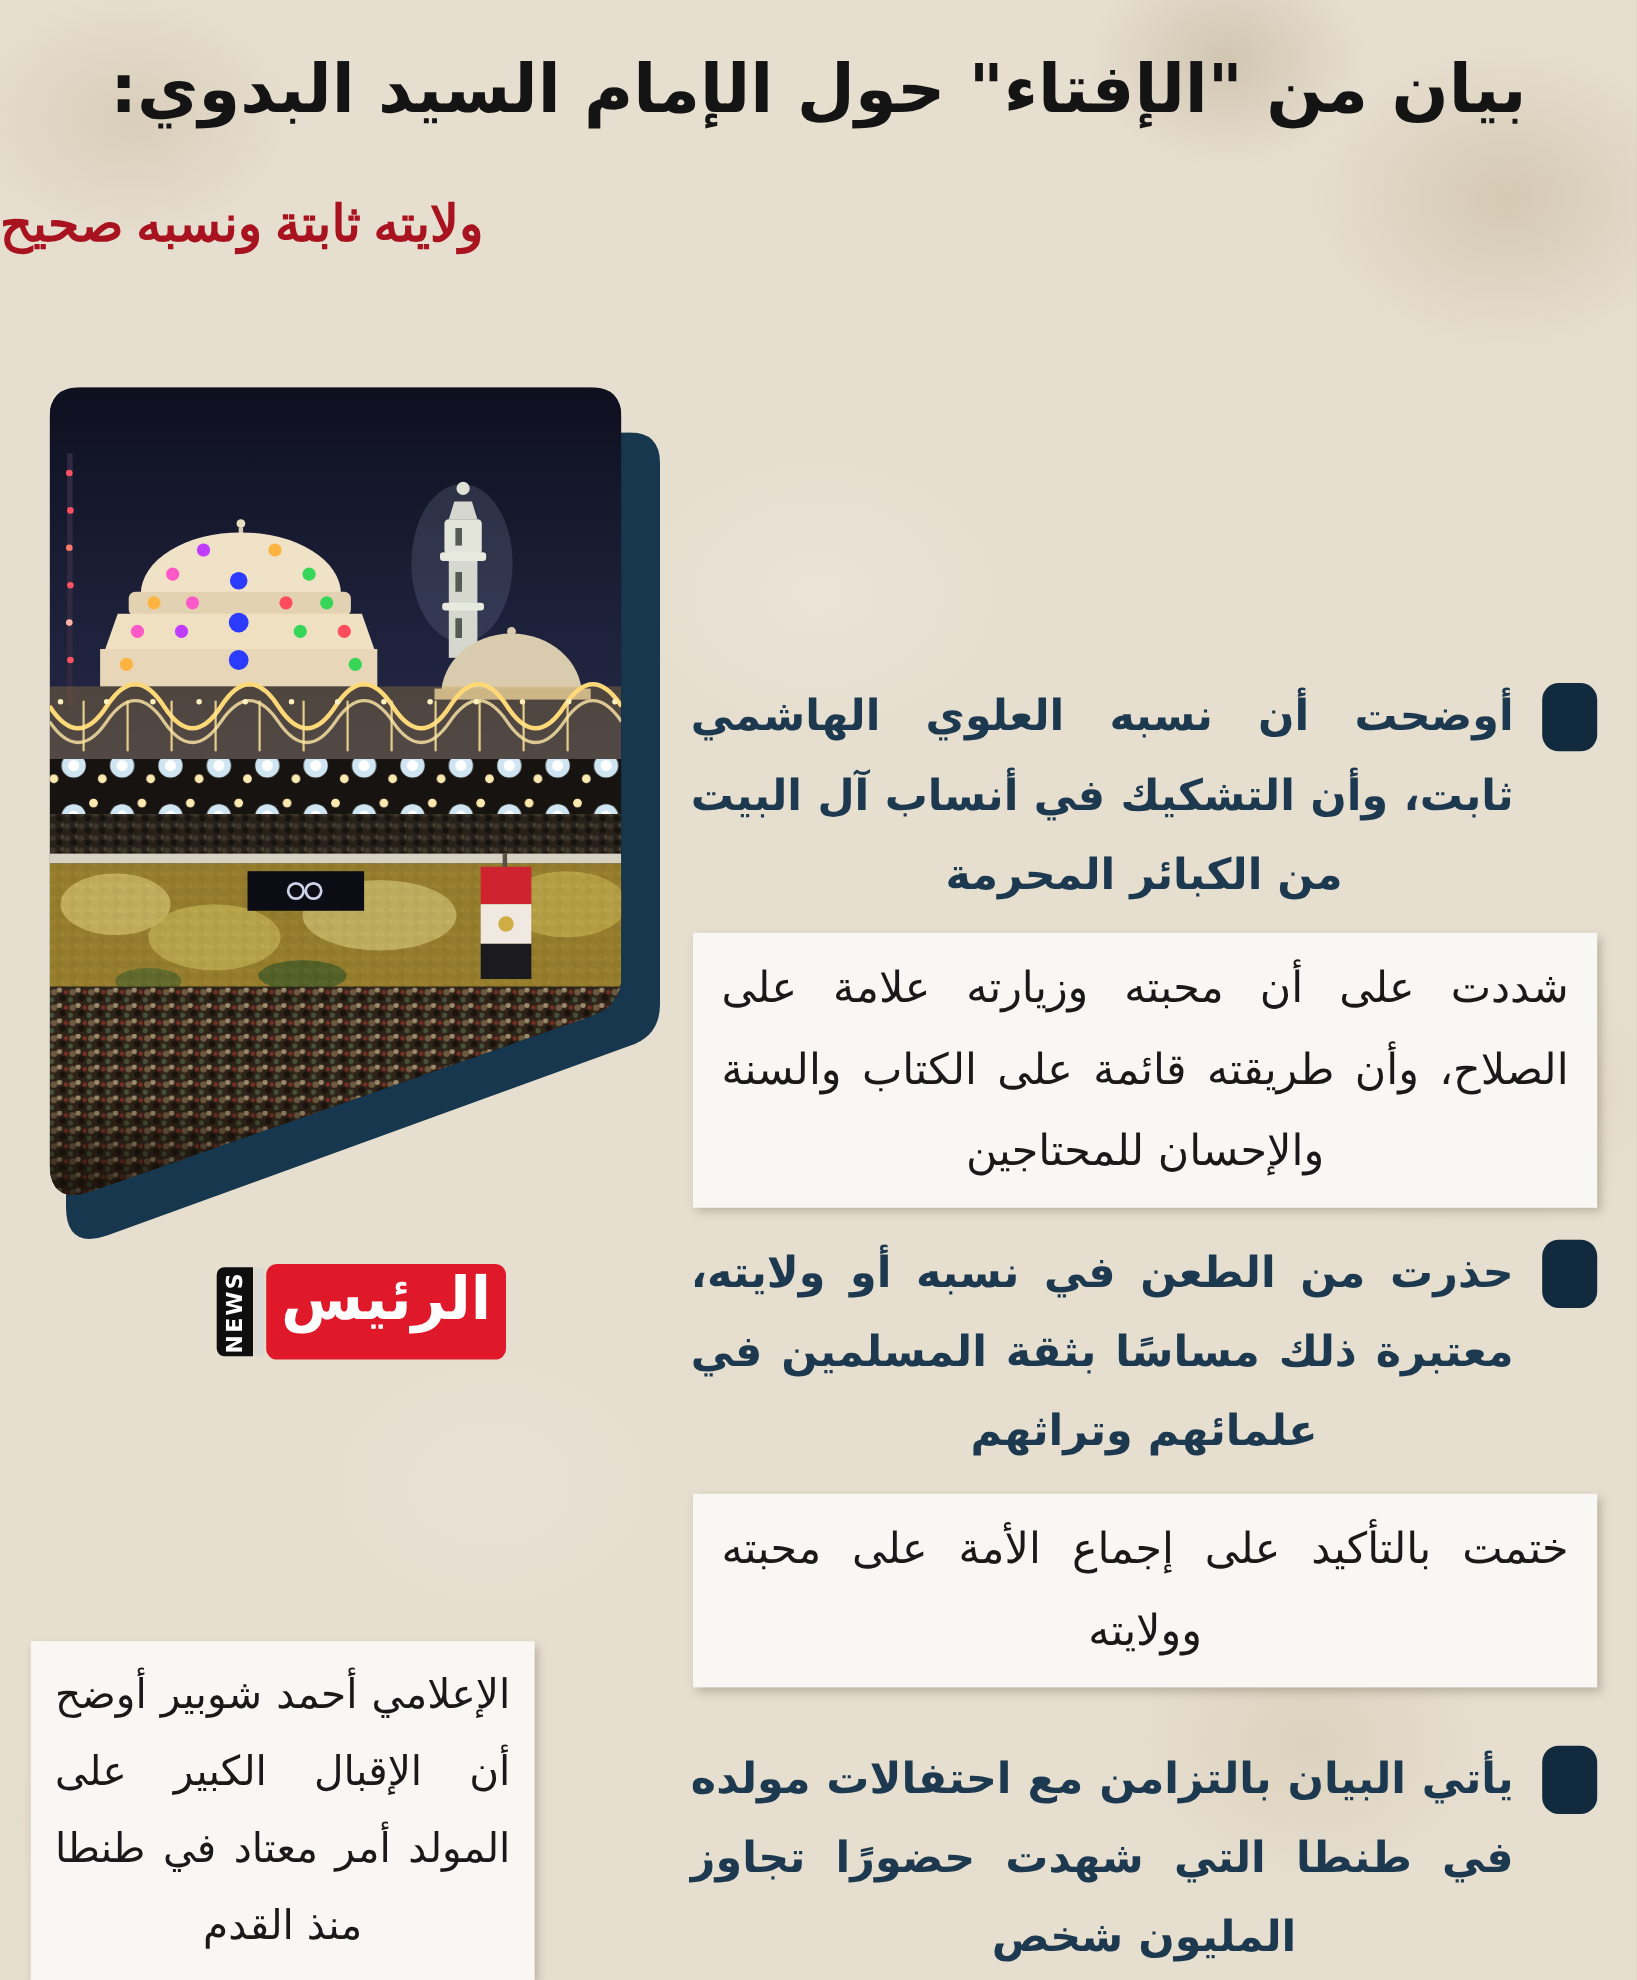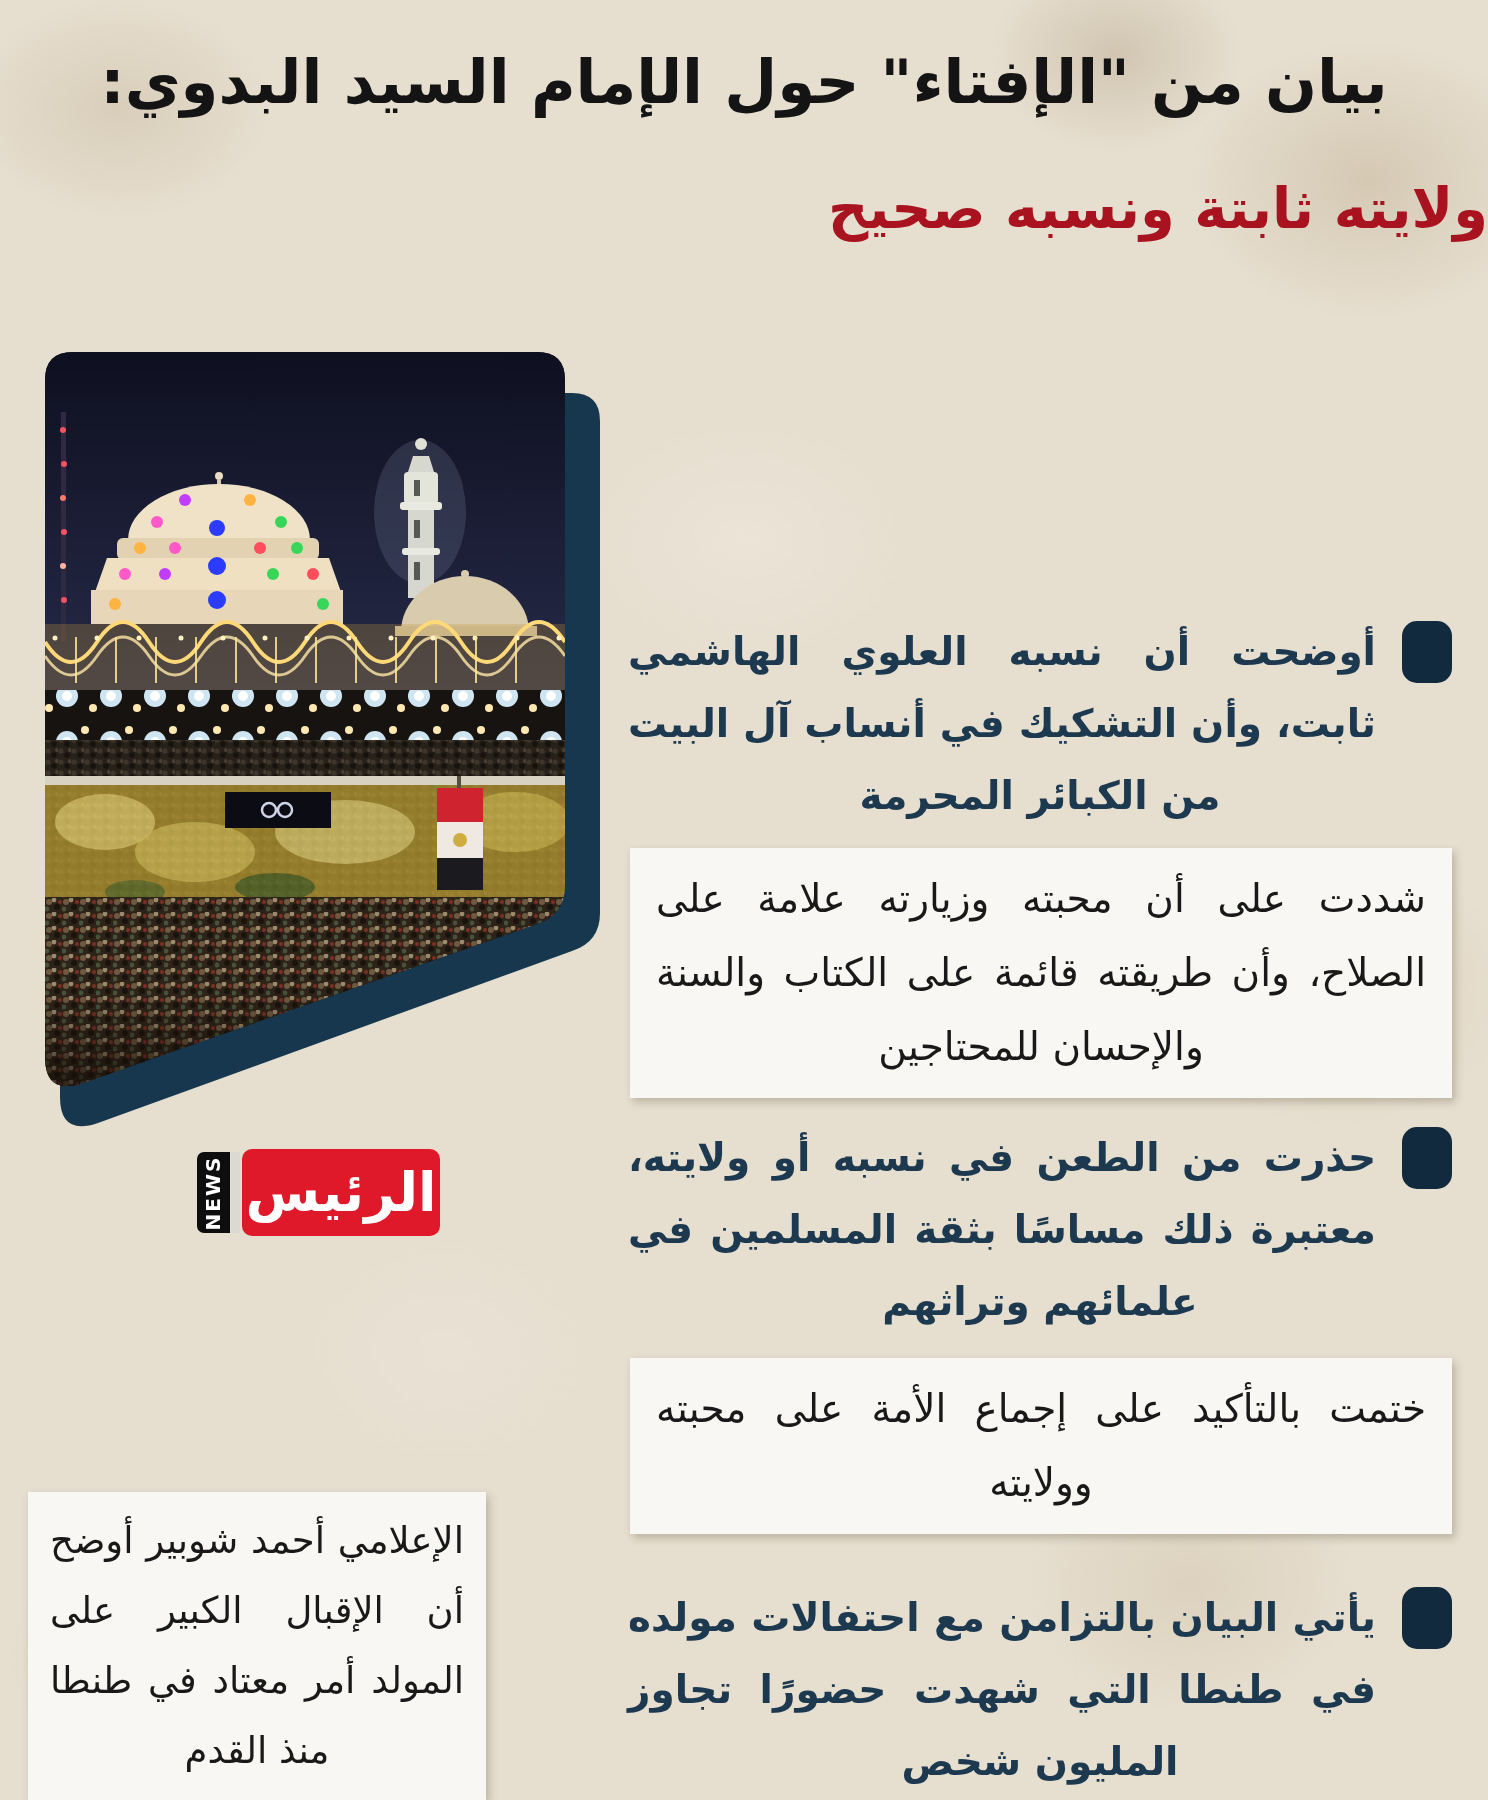--- a/index.html
+++ b/index.html
@@ -20,22 +20,22 @@
       radial-gradient(200px 160px at 10% 92%, rgba(198,184,156,.45), transparent 70%);
   }
   .abs { position:absolute; }
 
   .title {
     top:46px; left:0; right:0; text-align:center;
     font-size:61px; font-weight:bold; color:#141414;
     direction:rtl; white-space:nowrap; letter-spacing:-1px;
   }
   .subtitle {
-    top:176px; left:0; right:0; text-align:right;
-    font-size:56px; font-weight:bold; color:#a8131f; direction:rtl;
+    top:176px; left:0; right:0; text-align:left;
+    font-size:46px; font-weight:bold; color:#a8131f; direction:rtl;font-family:Liberation Serif, serif;
   }
 
   
   .navy-card {
     left:60px; top:393px; width:540px; height:745px; background:#16374d;
     clip-path: path("M 28 0 L 512 0 Q 540 0 540 28 L 540 520 Q 540 549 512 558 L 38 730 Q 0 743 0 704 L 0 28 Q 0 0 28 0 Z");
   }
   .photo-card {
     left:45px; top:352px; width:520px; height:745px; background:#11131f;
     clip-path: path("M 28 0 L 492 0 Q 520 0 520 28 L 520 534 Q 520 563 492 572 L 38 731 Q 0 744 0 705 L 0 28 Q 0 0 28 0 Z");
@@ -46,22 +46,22 @@
   .news-box {
     left:197px; top:1152px; width:33px; height:81px; background:#0e0e0e;
     border-radius:7px 0 0 7px; display:flex; align-items:center; justify-content:center;
   }
   .news-box span {
     transform:rotate(-90deg); color:#ffffff; font-weight:bold;
     font-size:20px; letter-spacing:2px;
   }
   .logo-strip { left:231px; top:1152px; width:9px; height:81px; background:#dcd9d2; }
   .brand-box {
-    left:242px; top:1149px; width:198px; height:87px; background:#e0192a;
-    border-radius:10px; display:flex; align-items:center; justify-content:center;
+    left:242px; top:1149px; width:218px; height:87px; background:#e0192a;
+    border-radius:10px; display:flex; justify-content:center;
   }
   .brand-box span { color:#ffffff; font-weight:bold; font-size:54px; direction:rtl; }
   .website {
     left:60px; top:1268px; width:510px; text-align:center;
     font-size:43px; font-weight:bold; color:#1b1b1b; letter-spacing:0px;
   }
 
   
   .rtl-just { direction:rtl; text-align:justify; text-align-last:center; }
   .card {

